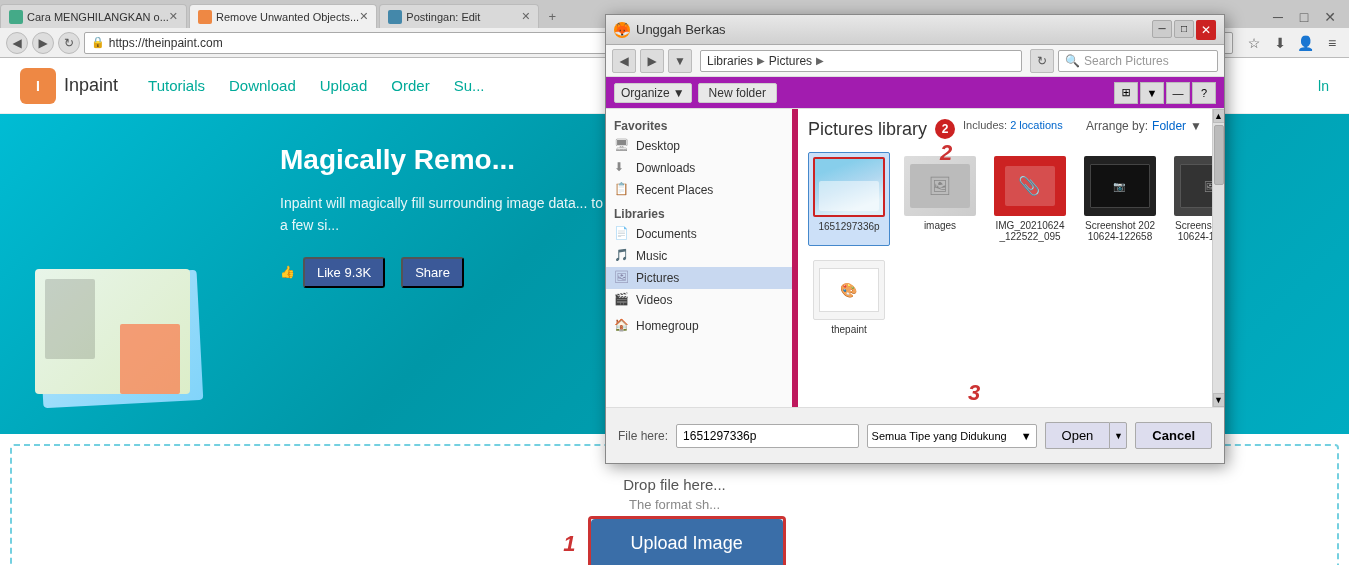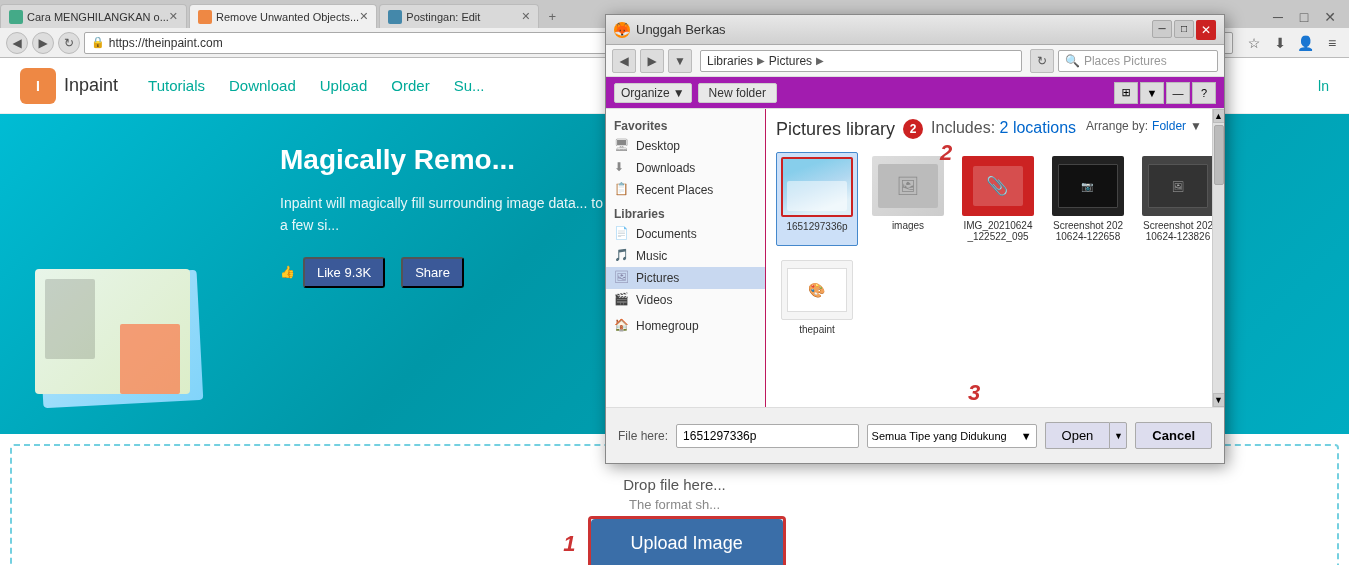--- a/index.html
+++ b/index.html
@@ -73,40 +73,40 @@
     .dialog-search { width: 160px; height: 22px; background: #fff; border: 1px solid #aaa; border-radius: 2px; display: flex; align-items: center; padding: 0 6px; font-size: 12px; color: #999; }
     .search-icon-small { margin-right: 4px; color: #888; }
 
     .dialog-actionbar { height: 32px; background: #a21caf; border-bottom: 1px solid #ddd; display: flex; align-items: center; padding: 0 8px; gap: 6px; }
     .organize-btn { display: flex; align-items: center; gap: 3px; font-size: 12px; color: #333; cursor: pointer; padding: 2px 6px; background: #e8e8e8; border: 1px solid #ccc; border-radius: 2px; }
     .new-folder-btn { display: flex; align-items: center; gap: 3px; font-size: 12px; color: #333; cursor: pointer; padding: 2px 10px; background: #e8e8e8; border: 1px solid #ccc; border-radius: 2px; }
     .view-btns { margin-left: auto; display: flex; gap: 2px; }
     .view-btn { width: 24px; height: 22px; background: #ddd; border: 1px solid #bbb; display: flex; align-items: center; justify-content: center; cursor: pointer; font-size: 11px; }
 
     .dialog-body { flex: 1; display: flex; overflow: hidden; }
-    .dialog-sidebar { width: 160px; background: #fafafa; border-right: 1px solid #be185d; overflow-y: auto; padding: 8px 0; }
+    .dialog-sidebar { width: 192px; background: #fafafa; border-right: 6px solid #be185d; overflow-y: auto; padding: 8px 0; }
     .sidebar-section { margin-bottom: 4px; }
     .sidebar-section-title { font-size: 12px; font-weight: bold; color: #555; padding: 2px 8px; }
     .sidebar-item { display: flex; align-items: center; gap: 6px; padding: 3px 8px; cursor: pointer; font-size: 12px; color: #333; }
     .sidebar-item.active { background: #c8d8f0; }
     .sidebar-item-icon { width: 16px; height: 16px; display: inline-block; }
     .icon-desktop { color: #888; }
     .icon-downloads { color: #888; }
     .icon-recent { color: #888; }
     .icon-documents { color: #88a; }
     .icon-music { color: #88a; }
     .icon-pictures { color: #88a; }
     .icon-videos { color: #88a; }
     .icon-homegroup { color: #666; }
 
     .dialog-main { flex: 1; background: #fff; overflow-y: auto; padding: 10px; }
     .library-header { display: flex; align-items: flex-start; margin-bottom: 12px; }
     .library-title { font-size: 18px; color: #333; margin-right: 8px; }
     .library-badge { width: 20px; height: 20px; background: #cc2222; color: white; border-radius: 50%; display: flex; align-items: center; justify-content: center; font-size: 12px; font-weight: bold; }
-    .library-includes { font-size: 16px; color: #555; margin-left: 8px; }
+    .library-includes { font-size: 11px; color: #555; margin-left: 8px; }
     .library-includes a { color: #0066cc; }
     .arrange-by { margin-left: auto; font-size: 12px; color: #555; display: flex; align-items: center; gap: 4px; cursor: pointer; }
     .arrange-dropdown { color: #0066cc; }
 
     .files-grid { display: grid; grid-template-columns: repeat(5, 1fr); gap: 10px; margin-bottom: 10px; }
     .file-item { display: flex; flex-direction: column; align-items: center; cursor: pointer; padding: 4px; border-radius: 2px; }
     .file-item.selected { background: #cce0f8; border: 1px solid #4488cc; }
     .file-thumb { width: 72px; height: 60px; background: #ddd; border-radius: 2px; margin-bottom: 4px; overflow: hidden; display: flex; align-items: center; justify-content: center; position: relative; }
     .file-name { font-size: 10px; color: #333; text-align: center; word-break: break-all; }
 
@@ -252,21 +252,21 @@
       <div class="dialog-nav-btn">▼</div>
       <div class="dialog-path">
         <span>Libraries</span>
         <span class="path-arrow">▶</span>
         <span>Pictures</span>
         <span class="path-arrow">▶</span>
       </div>
       <div class="dialog-nav-btn">↻</div>
       <div class="dialog-search">
         <span class="search-icon-small">🔍</span>
-        <span>Places Pictures</span>
+        <span>Search Pictures</span>
       </div>
     </div>
 
     <div class="dialog-actionbar">
       <div class="organize-btn">
         <span>Organize</span>
         <span>▼</span>
       </div>
       <div class="new-folder-btn">
         <span>New folder</span>

